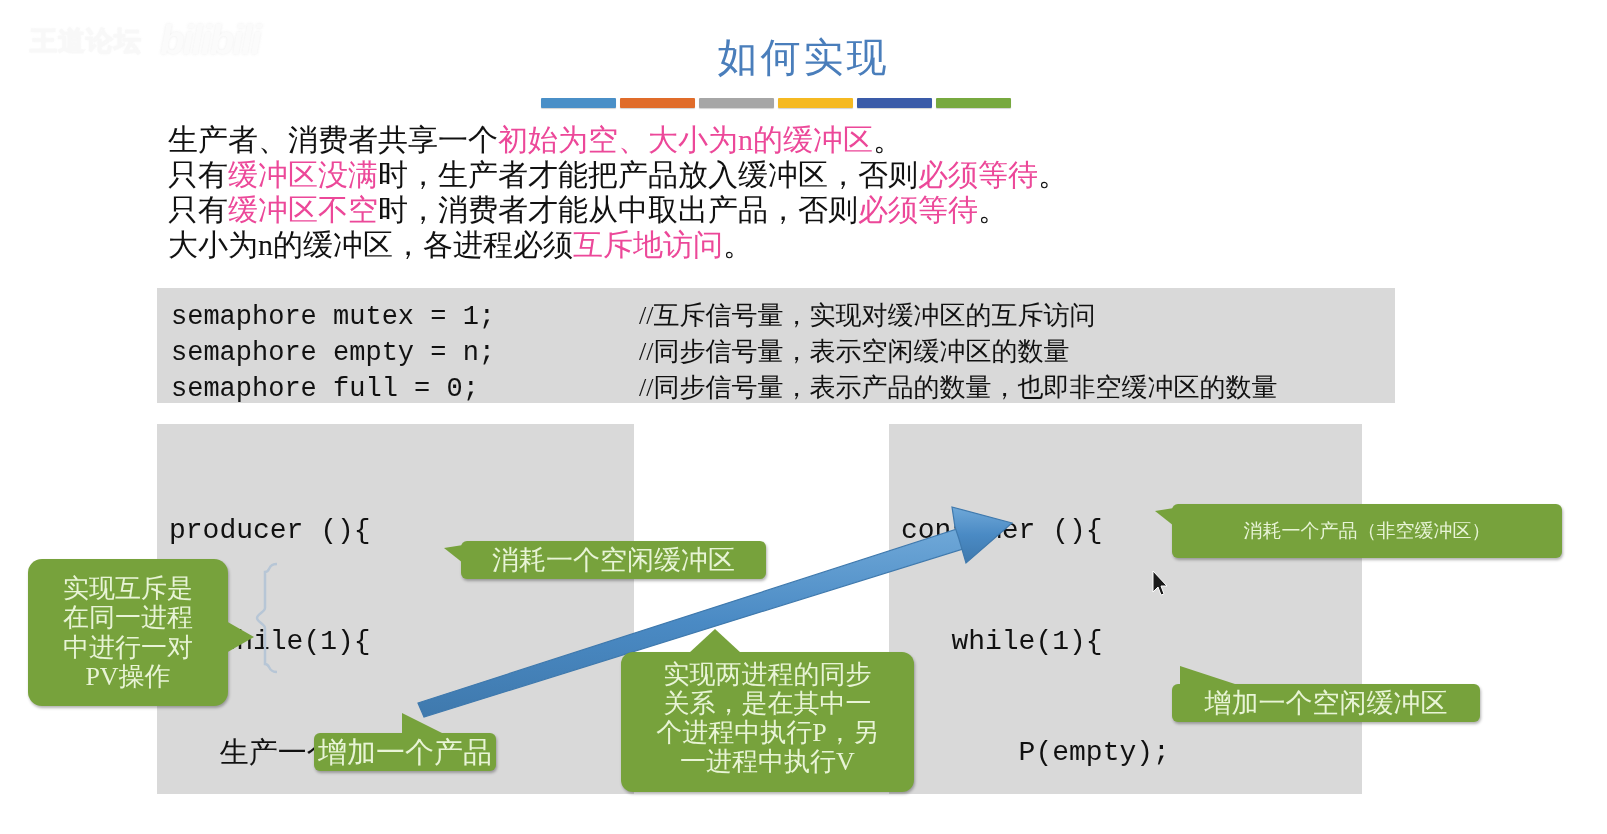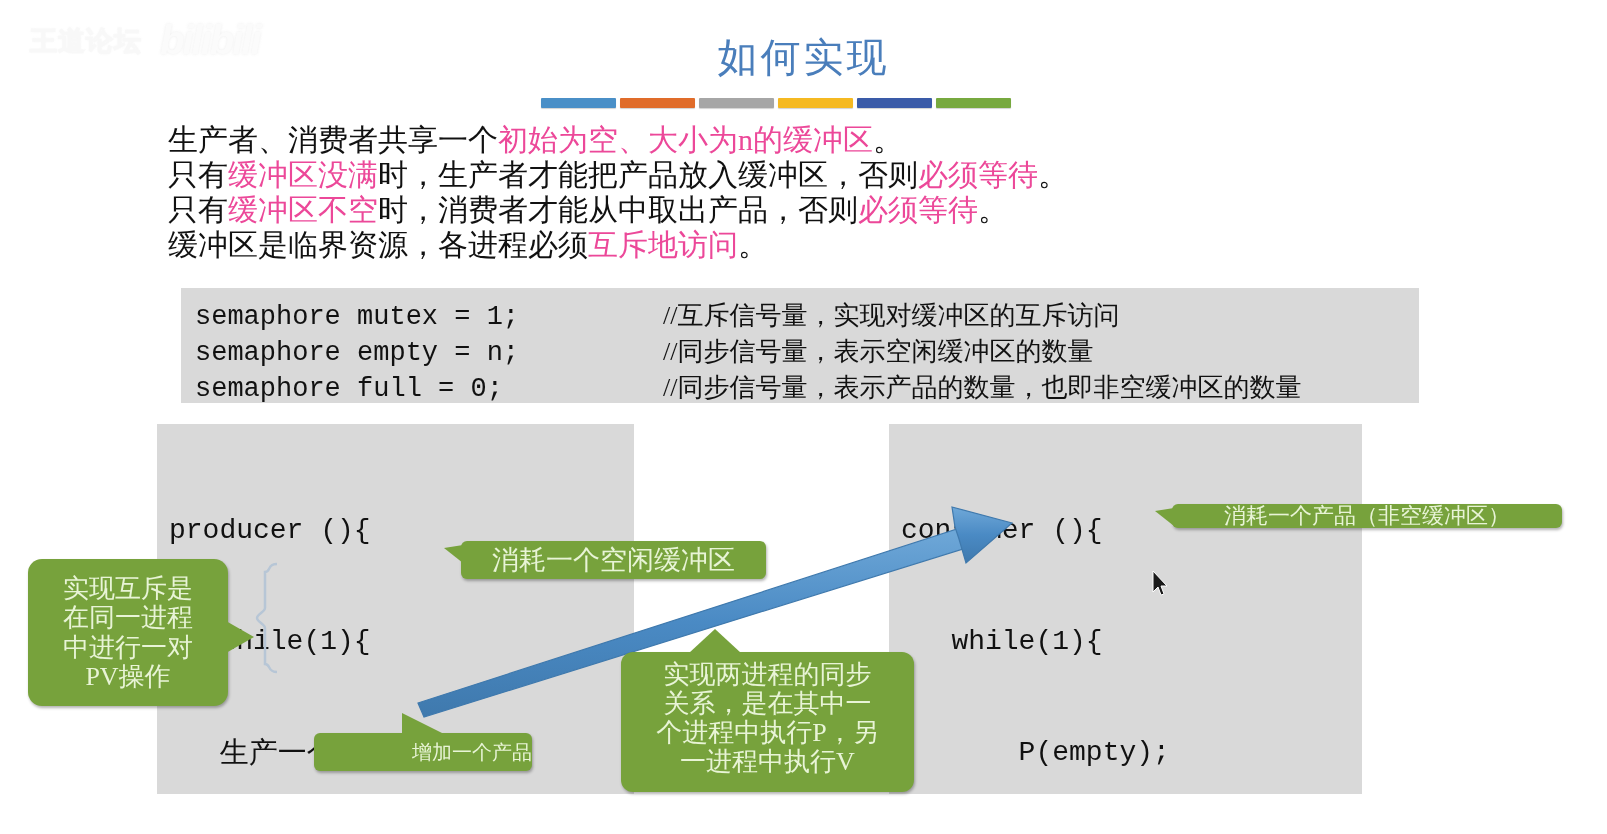--- a/index.html
+++ b/index.html
@@ -61,21 +61,20 @@
     white-space: nowrap;
   }
   .desc .ln { display: block; }
   .hl { color: #ec4899; }
 
   
   .sem-block {
     position: absolute; left: 157px; top: 288px;
     width: 1238px; height: 115px;
     background: #d9d9d9;
-    margin-left: 24px;
   }
   .sem-row {
     position: absolute; left: 14px;
     white-space: nowrap;
   }
   .sem-code {
     display: inline-block; width: 468px;
     font-family: "Liberation Mono", "DejaVu Sans Mono", monospace;
     font-size: 27px; color: #111;
   }
@@ -139,24 +138,23 @@
   }
   #callout-empty .tail {
     left: -17px; top: 4px;
     border-top: 3px solid transparent;
     border-bottom: 15px solid transparent;
     border-right: 19px solid #77a23c;
   }
 
   
   #callout-add-product {
-    left: 314px; top: 733px; width: 218px; height: 38px;
-    font-size: 20px;
+    left: 314px; top: 733px; width: 182px; height: 38px;
+    font-size: 29px;
     border-radius: 6px;
-    justify-content: flex-end;
   }
   #callout-add-product .tail {
     left: 88px; top: -20px;
     border-left: 0 solid transparent;
     border-right: 42px solid transparent;
     border-bottom: 21px solid #77a23c;
   }
 
   
   #callout-sync {
@@ -169,22 +167,22 @@
   #callout-sync .inner { padding-top: 4px; }
   #callout-sync .tail {
     left: 68px; top: -23px;
     border-left: 26px solid transparent;
     border-right: 26px solid transparent;
     border-bottom: 24px solid #77a23c;
   }
 
   
   #callout-full {
-    left: 1172px; top: 504px; width: 390px; height: 24px;
-    font-size: 22px;
+    left: 1172px; top: 504px; width: 390px; height: 54px;
+    font-size: 19px;
     border-radius: 6px;
   }
   #callout-full .tail {
     left: -17px; top: 4px;
     border-top: 3px solid transparent;
     border-bottom: 15px solid transparent;
     border-right: 19px solid #77a23c;
   }
 
   
@@ -239,21 +237,21 @@
     <span class="bar" style="background: rgb(166, 166, 166);"></span>
     <span class="bar" style="background: rgb(245, 185, 33);"></span>
     <span class="bar" style="background: rgb(58, 91, 168);"></span>
     <span class="bar" style="background: rgb(119, 169, 63);"></span>
   </div>
 
   <div class="desc">
     <span class="ln"><span>生产者、消费者共享一个</span><span class="hl">初始为空、大小为n的缓冲区</span><span>。</span></span>
     <span class="ln"><span>只有</span><span class="hl">缓冲区没满</span><span>时，生产者才能把产品放入缓冲区，否则</span><span class="hl">必须等待</span><span>。</span></span>
     <span class="ln"><span>只有</span><span class="hl">缓冲区不空</span><span>时，消费者才能从中取出产品，否则</span><span class="hl">必须等待</span><span>。</span></span>
-    <span class="ln"><span>缓冲区是临界资源，各进程必须</span><span class="hl">互斥地访问</span><span>。</span></span>
+    <span class="ln"><span>大小为n的缓冲区，各进程必须</span><span class="hl">互斥地访问</span><span>。</span></span>
   </div>
 
   <div class="sem-block">
     <div class="sem-row" style="top:10px">
       <span class="sem-code">semaphore mutex = 1;</span><span class="sem-cmt">//互斥信号量，实现对缓冲区的互斥访问</span>
     </div>
     <div class="sem-row" style="top:46px">
       <span class="sem-code">semaphore empty = n;</span><span class="sem-cmt">//同步信号量，表示空闲缓冲区的数量</span>
     </div>
     <div class="sem-row" style="top:82px">
@@ -332,18 +330,22 @@
       <div>个进程中执行P，另</div>
       <div>一进程中执行V</div>
     </div>
   </div>
 
   <div class="callout" id="callout-full">
     <span class="tail"></span>
     <span>消耗一个产品（非空缓冲区）</span>
   </div>
 
+  <div class="callout" id="callout-free">
+    <span class="tail"></span>
+    <span>增加一个空闲缓冲区</span>
+  </div>
 
   <svg id="cursor" width="20" height="30" viewBox="0 0 20 30">
     <polygon points="1,1 1,22 6,17 9,25 12,24 9,16 15,16" fill="#1a1a1a" stroke="#ffffff" stroke-width="1"></polygon>
   </svg>
 
 </div>
 
 </body></html>

